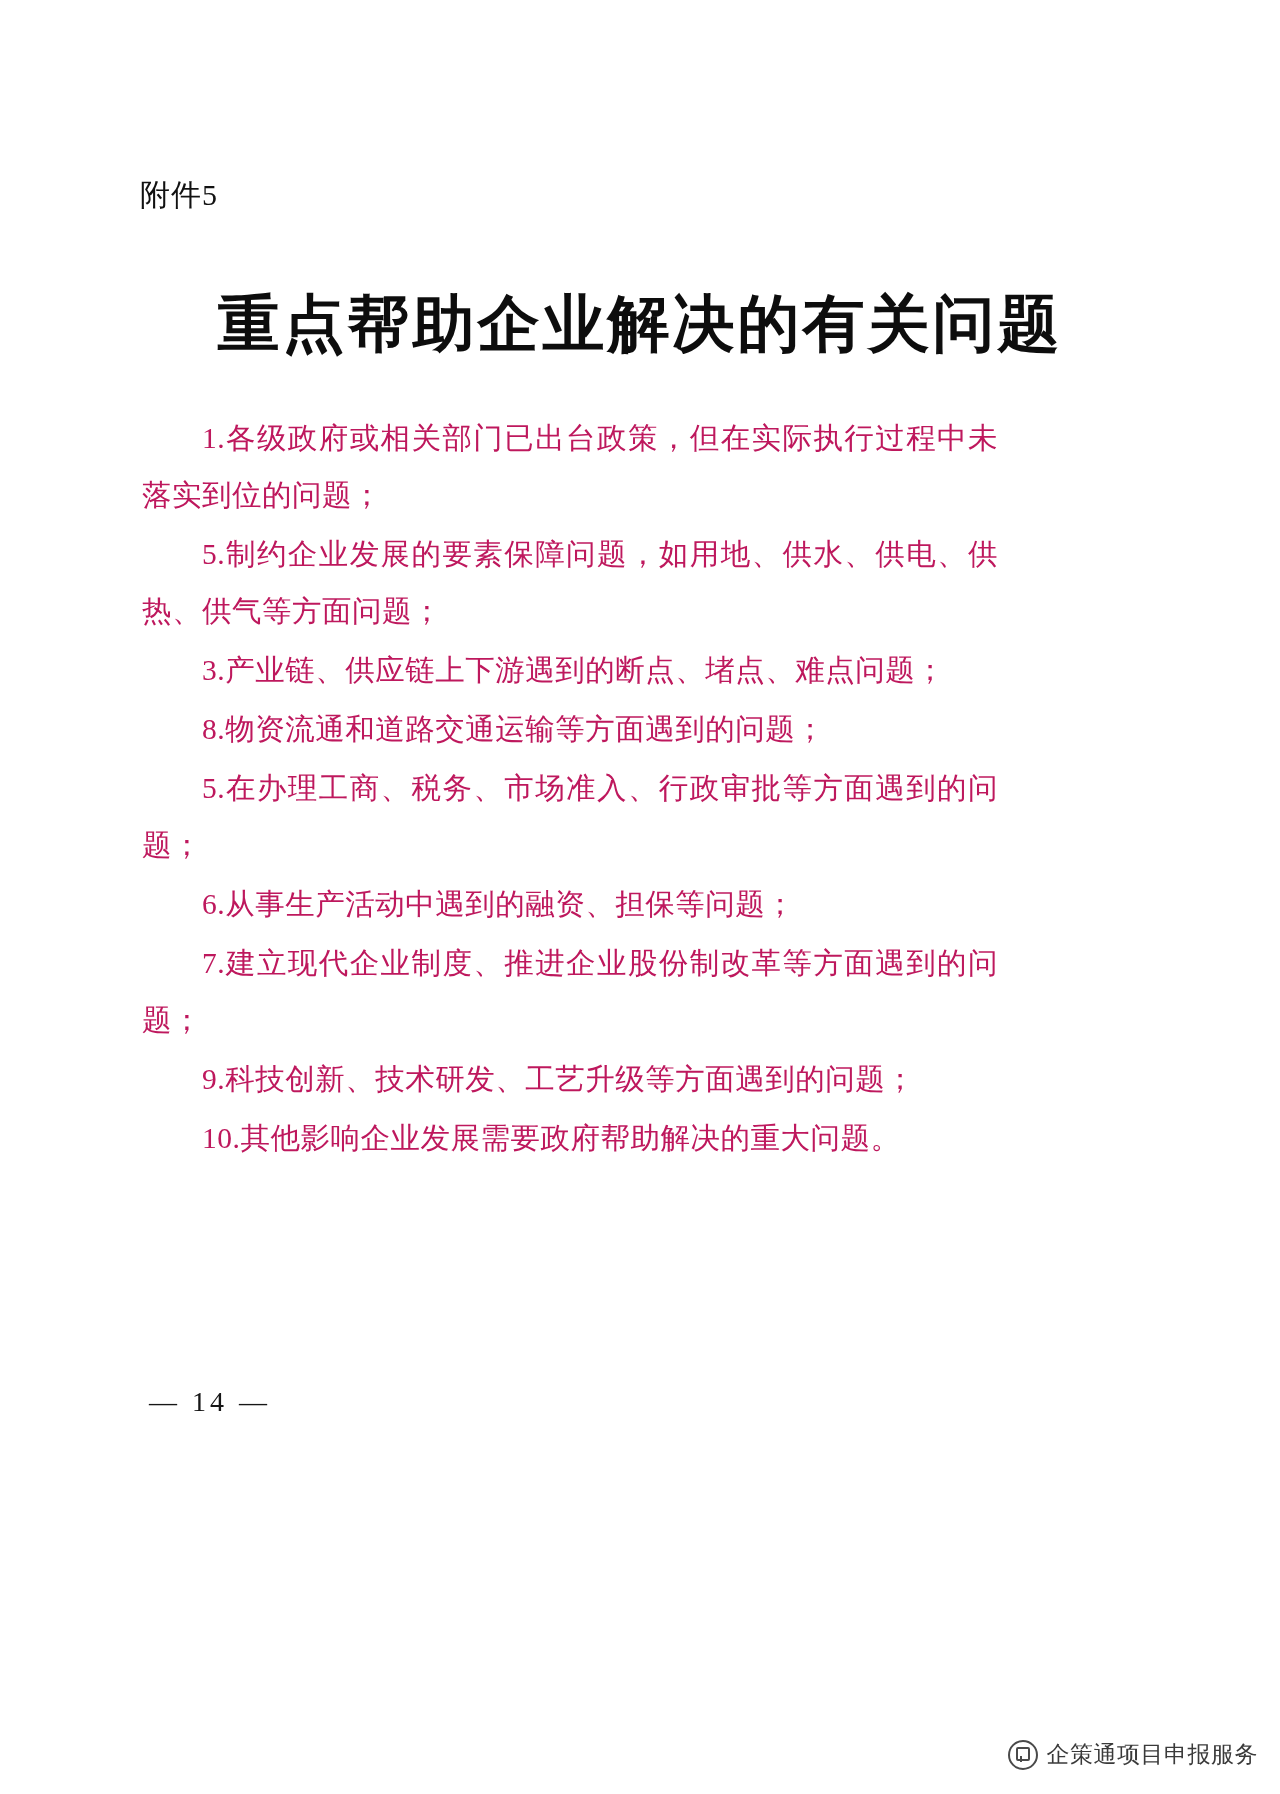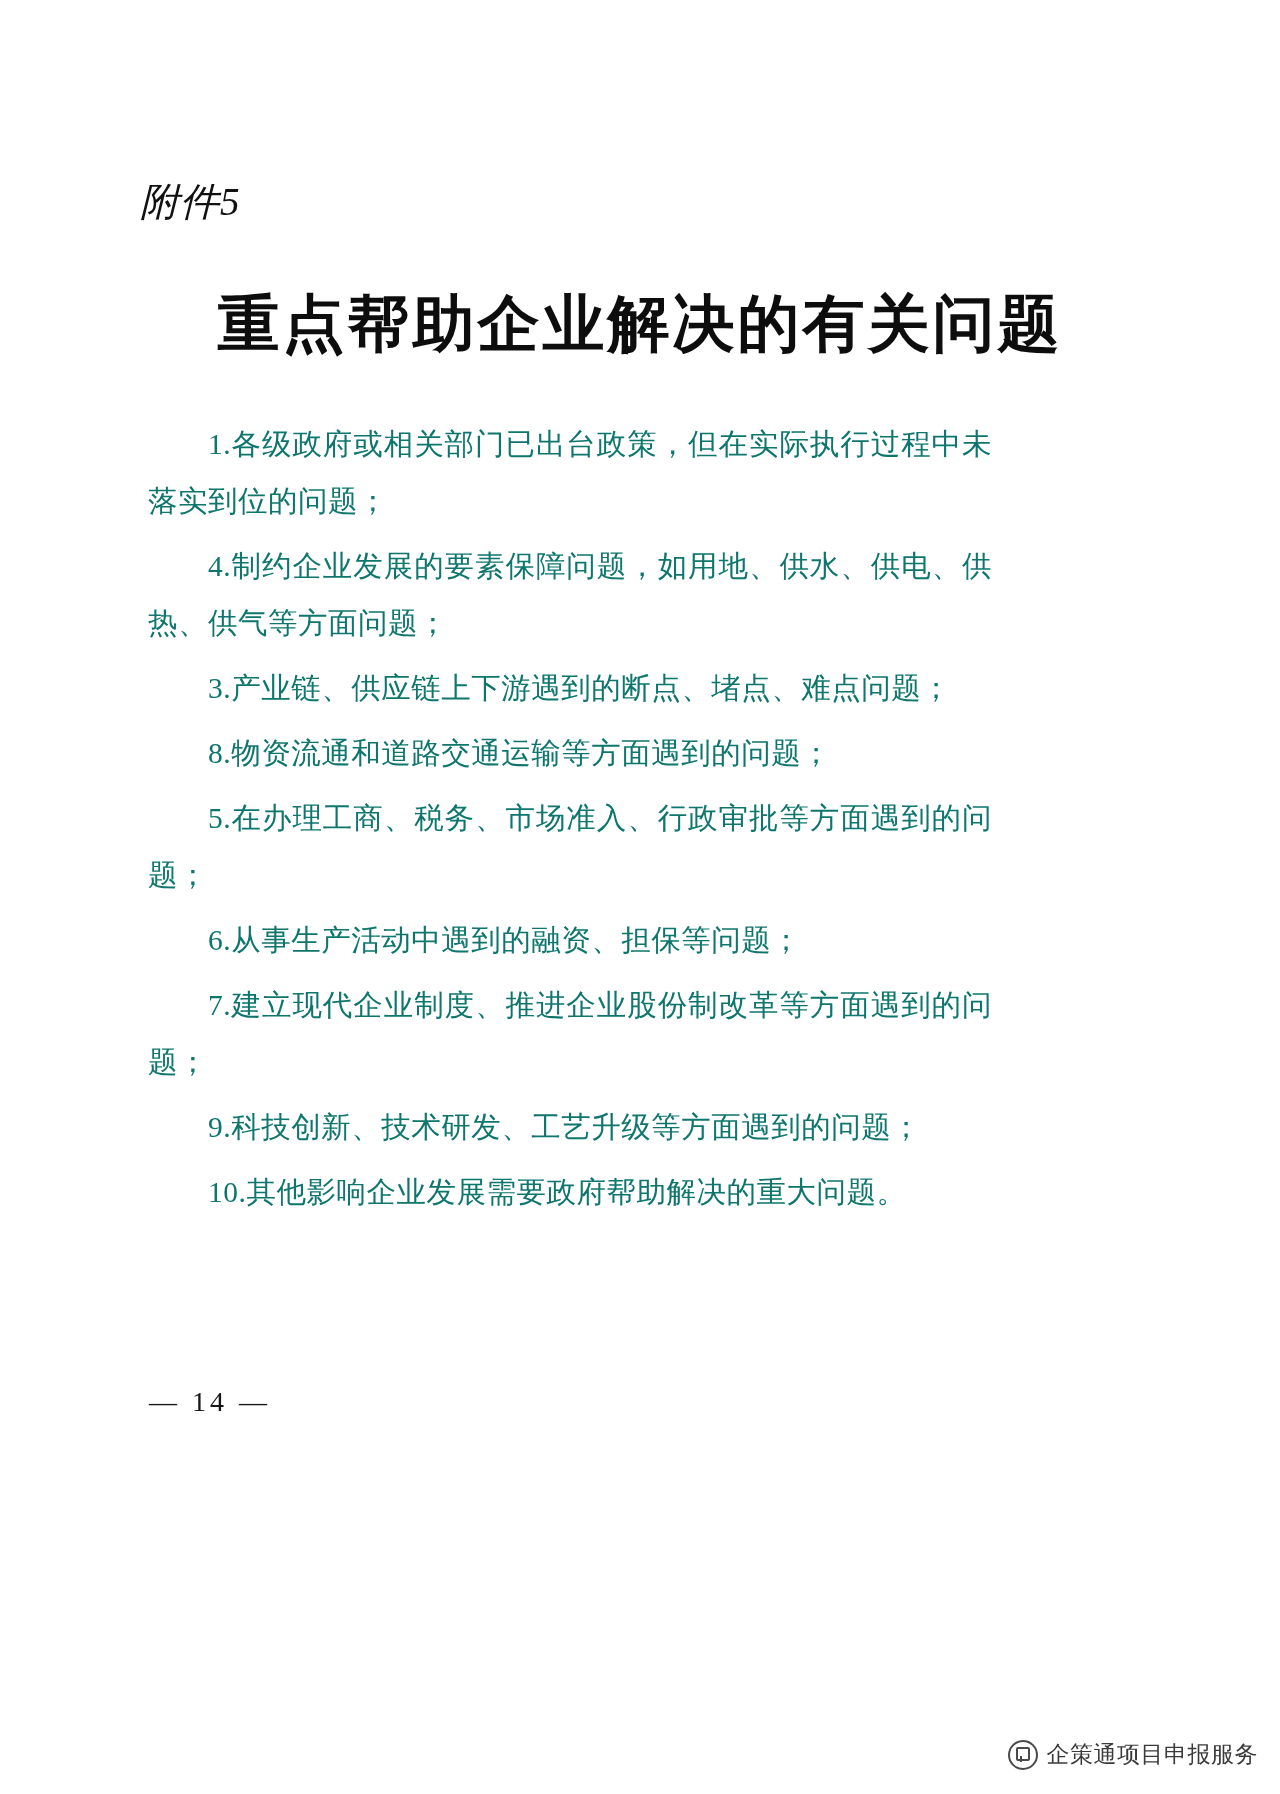--- a/index.html
+++ b/index.html
@@ -22,25 +22,24 @@
     top: 0;
     width: 1280px;
     height: 1794px;
     box-sizing: border-box;
   }
 
   .attachment-label {
     position: absolute;
     left: 140px;
     top: 175px;
-    font-size: 39px;
+    font-size: 30px;
     letter-spacing: 1px;
     font-family: "Liberation Serif", "DejaVu Serif", serif;
     color: #111;
-    font-style: italic;
   }
 
   .doc-title {
     position: absolute;
     left: 0;
     right: 0;
     top: 282px;
     text-align: center;
     font-size: 62px;
     font-weight: bold;
@@ -56,22 +55,22 @@
     width: 860px;
   }
 
   .para {
     font-size: 29.5px;
     line-height: 57px;
     text-align: justify;
     text-justify: inter-ideograph;
     text-indent: 60px;
     letter-spacing: 0.5px;
-    color: #0f766e;
-    margin: 8px;
+    color: #be185d;
+    margin: 2px;
     white-space: normal;
   }
 
   .page-number {
     position: absolute;
     left: 0;
     right: 0;
     top: 1386px;
     text-align: center;
     font-size: 28px;
@@ -125,21 +124,21 @@
 <body>
 
 <div class="page">
 
   <div class="attachment-label">附件5</div>
 
   <div class="doc-title">重点帮助企业解决的有关问题</div>
 
   <div class="body-block">
     <p class="para">1.各级政府或相关部门已出台政策，但在实际执行过程中未落实到位的问题；</p>
-    <p class="para">4.制约企业发展的要素保障问题，如用地、供水、供电、供热、供气等方面问题；</p>
+    <p class="para">5.制约企业发展的要素保障问题，如用地、供水、供电、供热、供气等方面问题；</p>
     <p class="para">3.产业链、供应链上下游遇到的断点、堵点、难点问题；</p>
     <p class="para">8.物资流通和道路交通运输等方面遇到的问题；</p>
     <p class="para">5.在办理工商、税务、市场准入、行政审批等方面遇到的问题；</p>
     <p class="para">6.从事生产活动中遇到的融资、担保等问题；</p>
     <p class="para">7.建立现代企业制度、推进企业股份制改革等方面遇到的问题；</p>
     <p class="para">9.科技创新、技术研发、工艺升级等方面遇到的问题；</p>
     <p class="para">10.其他影响企业发展需要政府帮助解决的重大问题。</p>
   </div>
 
   <div class="page-number">— 14 —</div>

